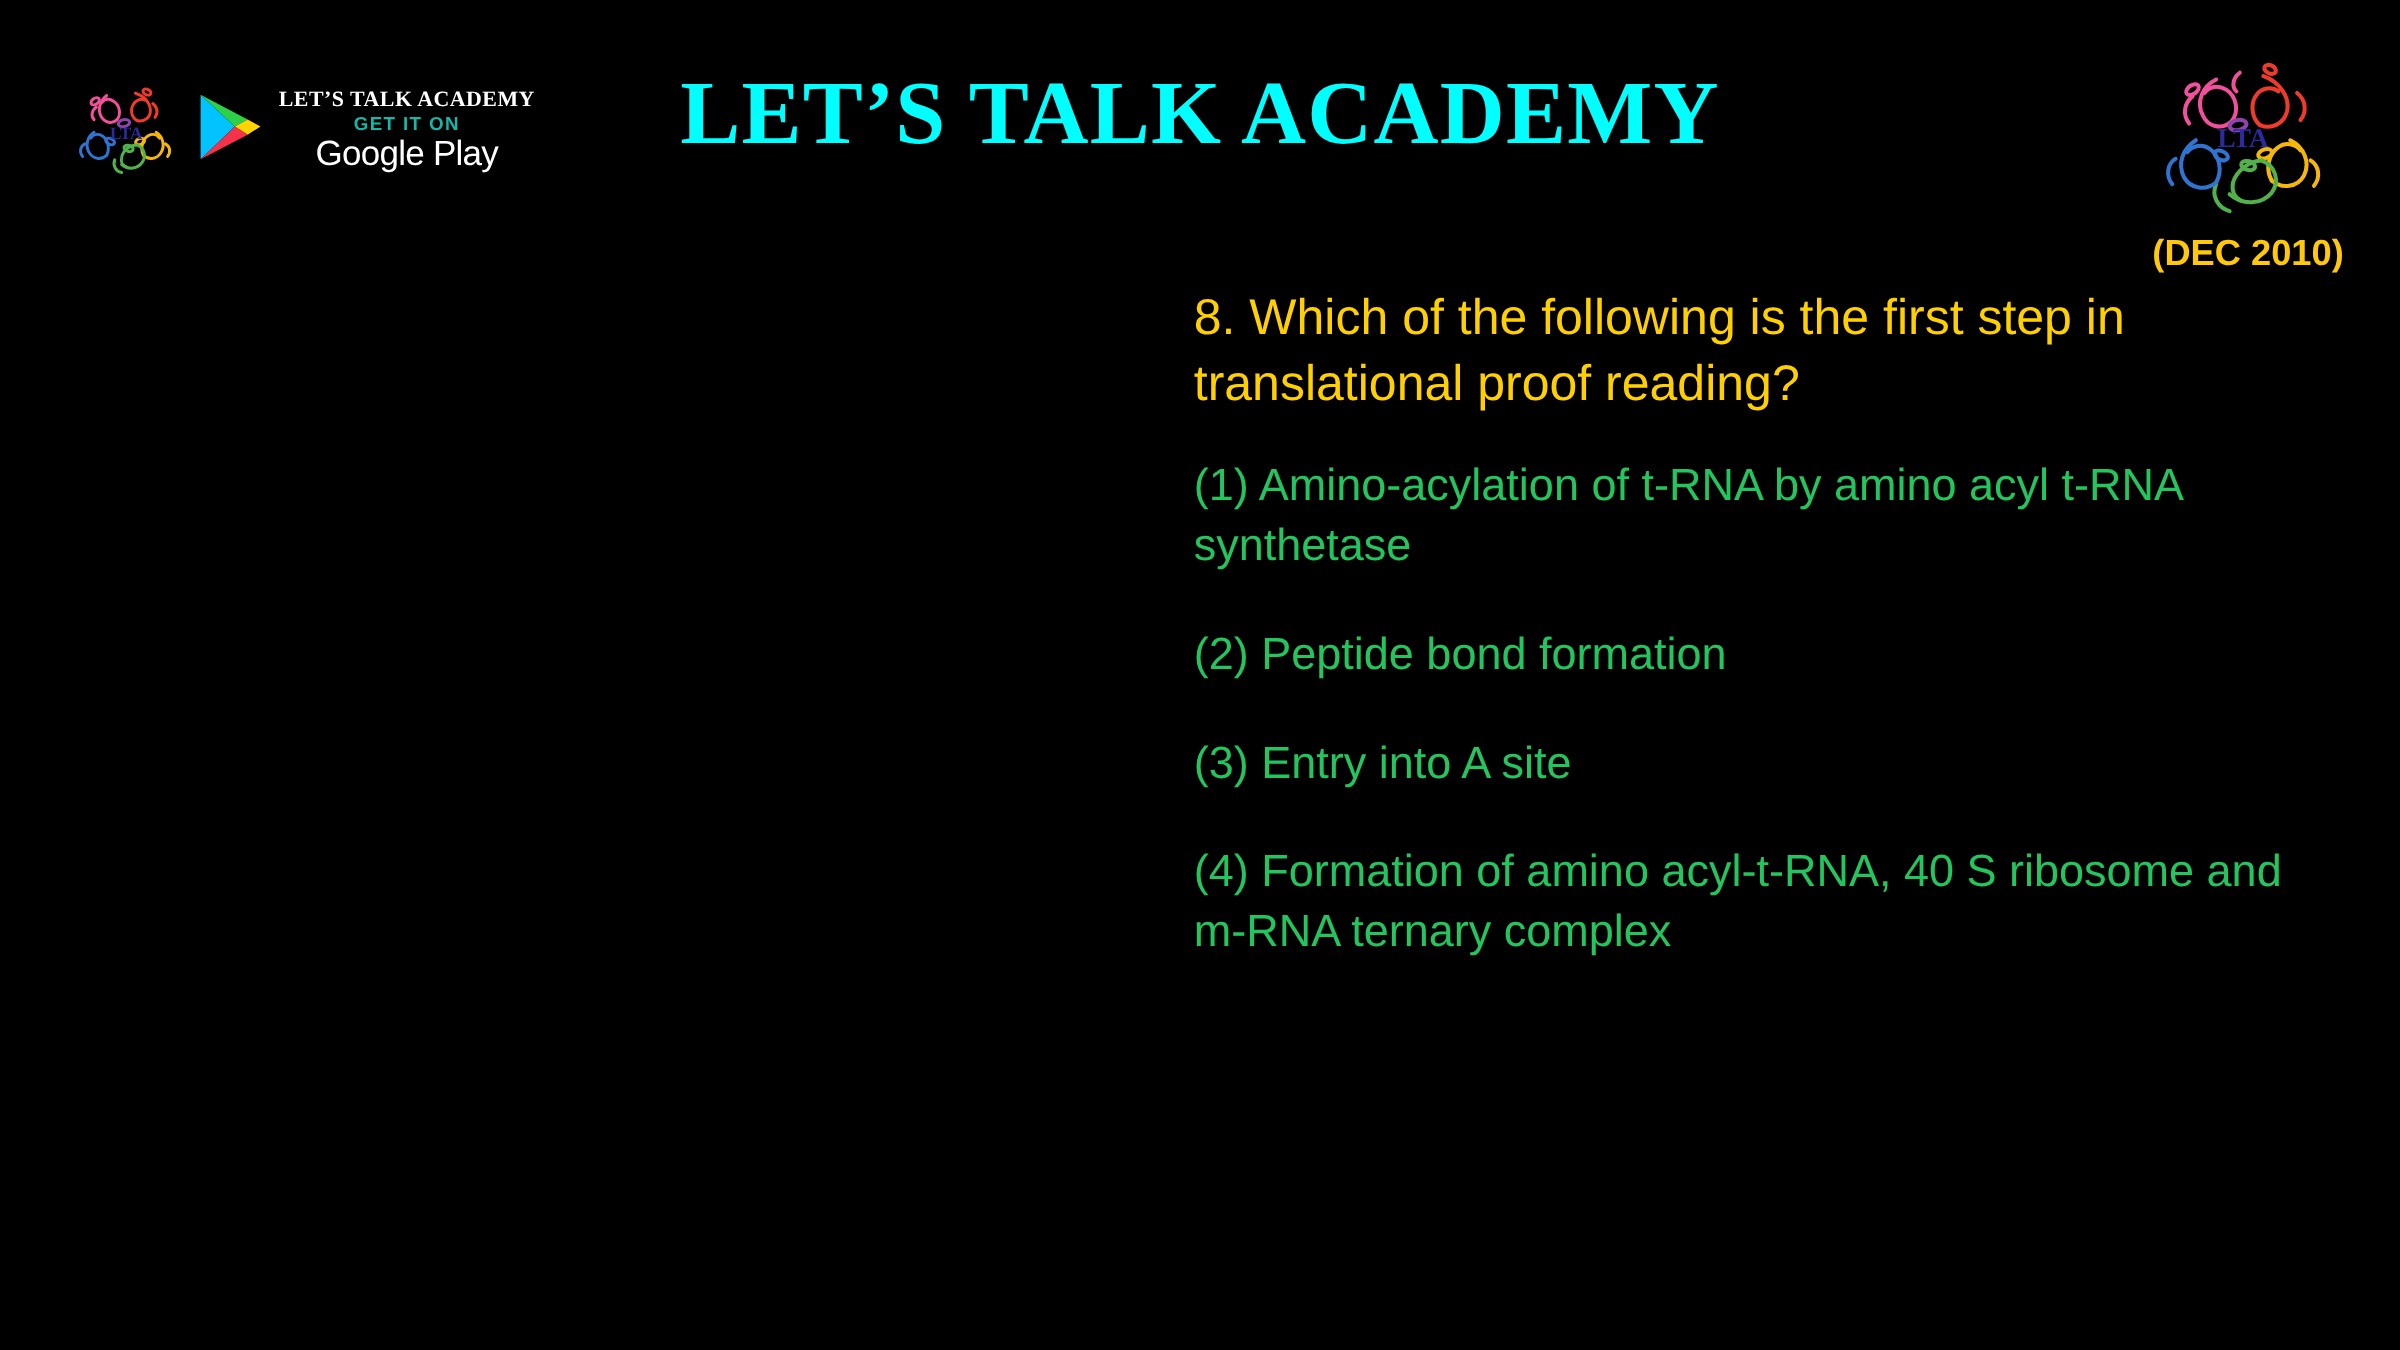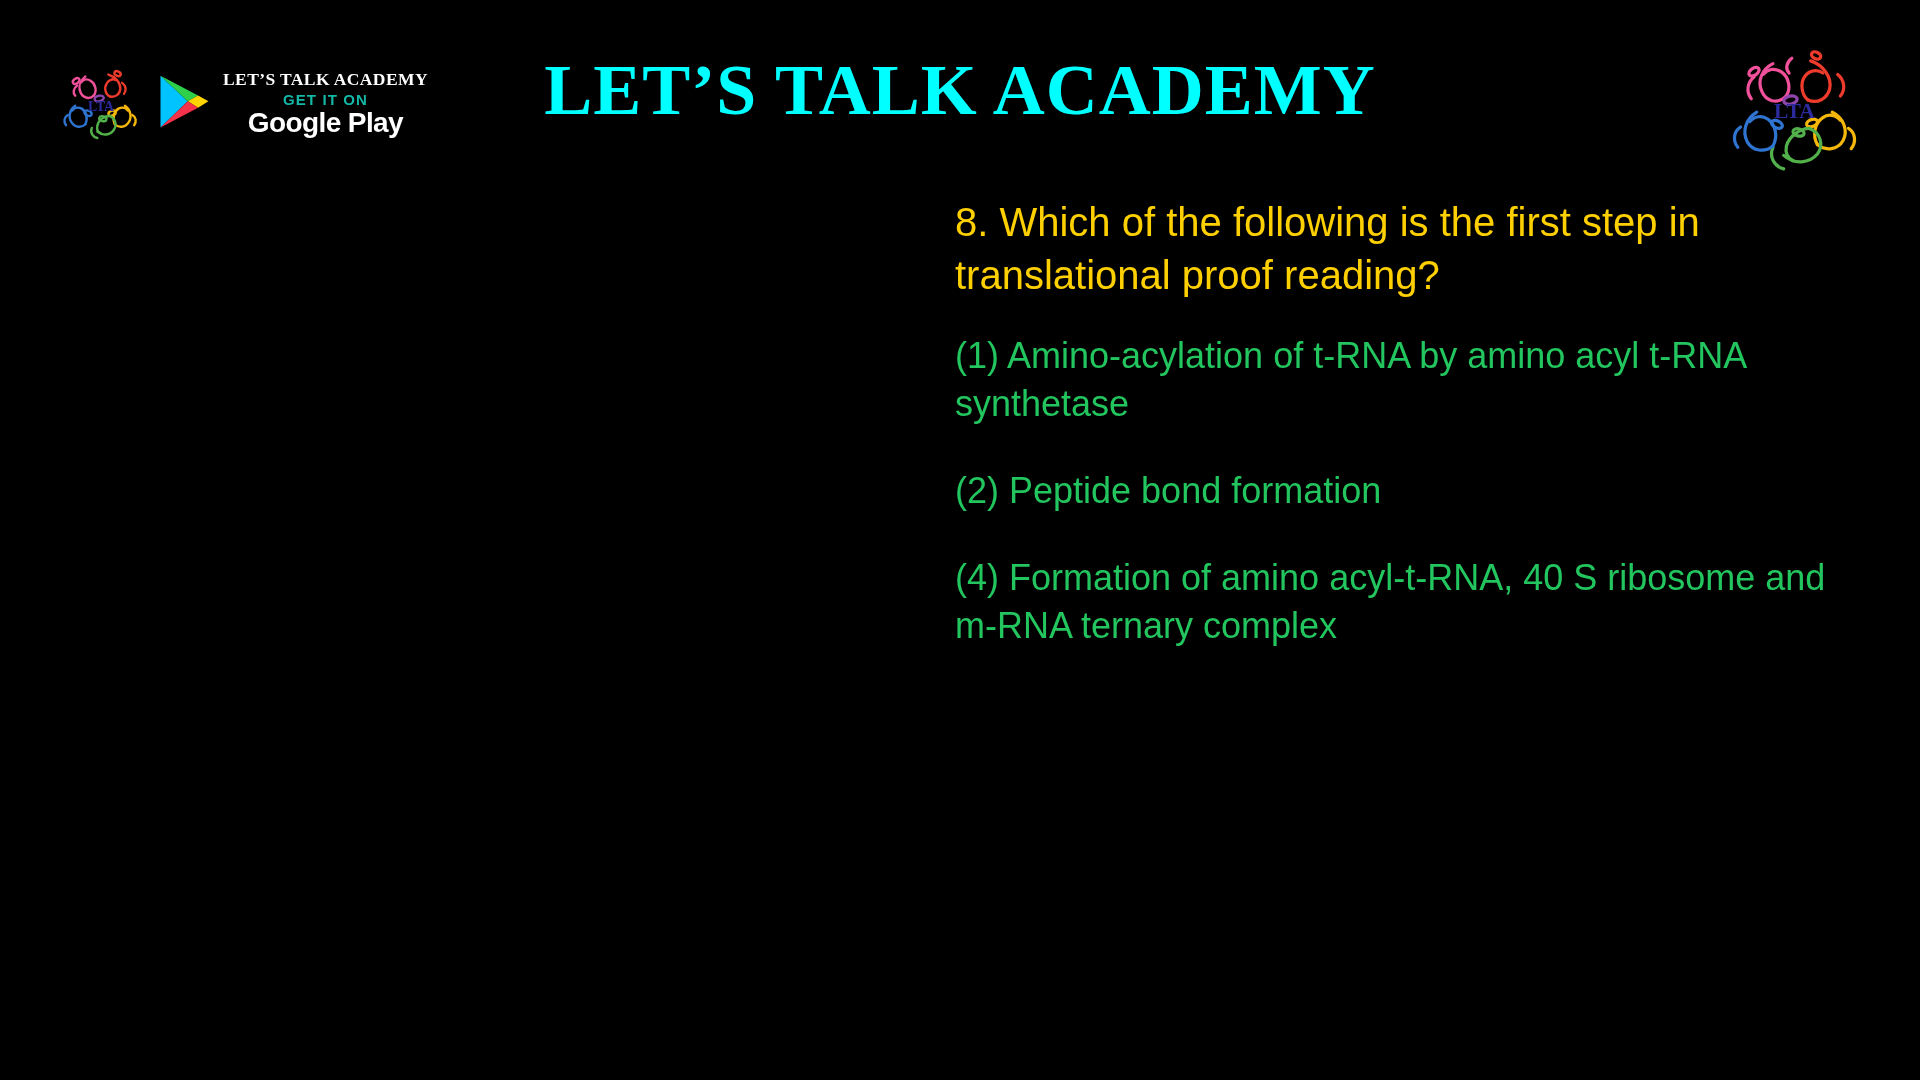--- a/index.html
+++ b/index.html
@@ -74,21 +74,21 @@
     font-family:"Liberation Sans", sans-serif;
     font-weight:bold;
     font-size:15px;
     color:#14b8a6;
     letter-spacing:1.1px;
     margin-top:4px;
     white-space:nowrap;
   }
   .play-store {
     font-family:"Liberation Sans", sans-serif;
-    font-weight:bold;
+    font-weight:normal;
     font-size:28px;
     color:#ffffff;
     letter-spacing:-0.6px;
     margin-top:2px;
     white-space:nowrap;
   }
 
   
   .slide-title {
     position:absolute;
@@ -280,22 +280,24 @@
         </g>
       </g>
       <text x="50" y="56" text-anchor="middle" font-family="Liberation Serif, serif" font-size="16" font-weight="bold" fill="#2b2b9e">LTA</text>
     </svg>
   </div>
 
 </div>
 
 <div class="content">
 
+  <div class="exam-tag">(DEC 2010)</div>
 
   <div class="question">8. Which of the following is the first step in translational proof reading?</div>
 
   <div class="options">
     <div class="option">(1) Amino-acylation of t-RNA by amino acyl t-RNA synthetase</div>
     <div class="option">(2) Peptide bond formation</div>
+    <div class="option">(3) Entry into A site</div>
     <div class="option">(4) Formation of amino acyl-t-RNA, 40 S ribosome and m-RNA ternary complex</div>
   </div>
 
 </div>
 
 </body></html>

